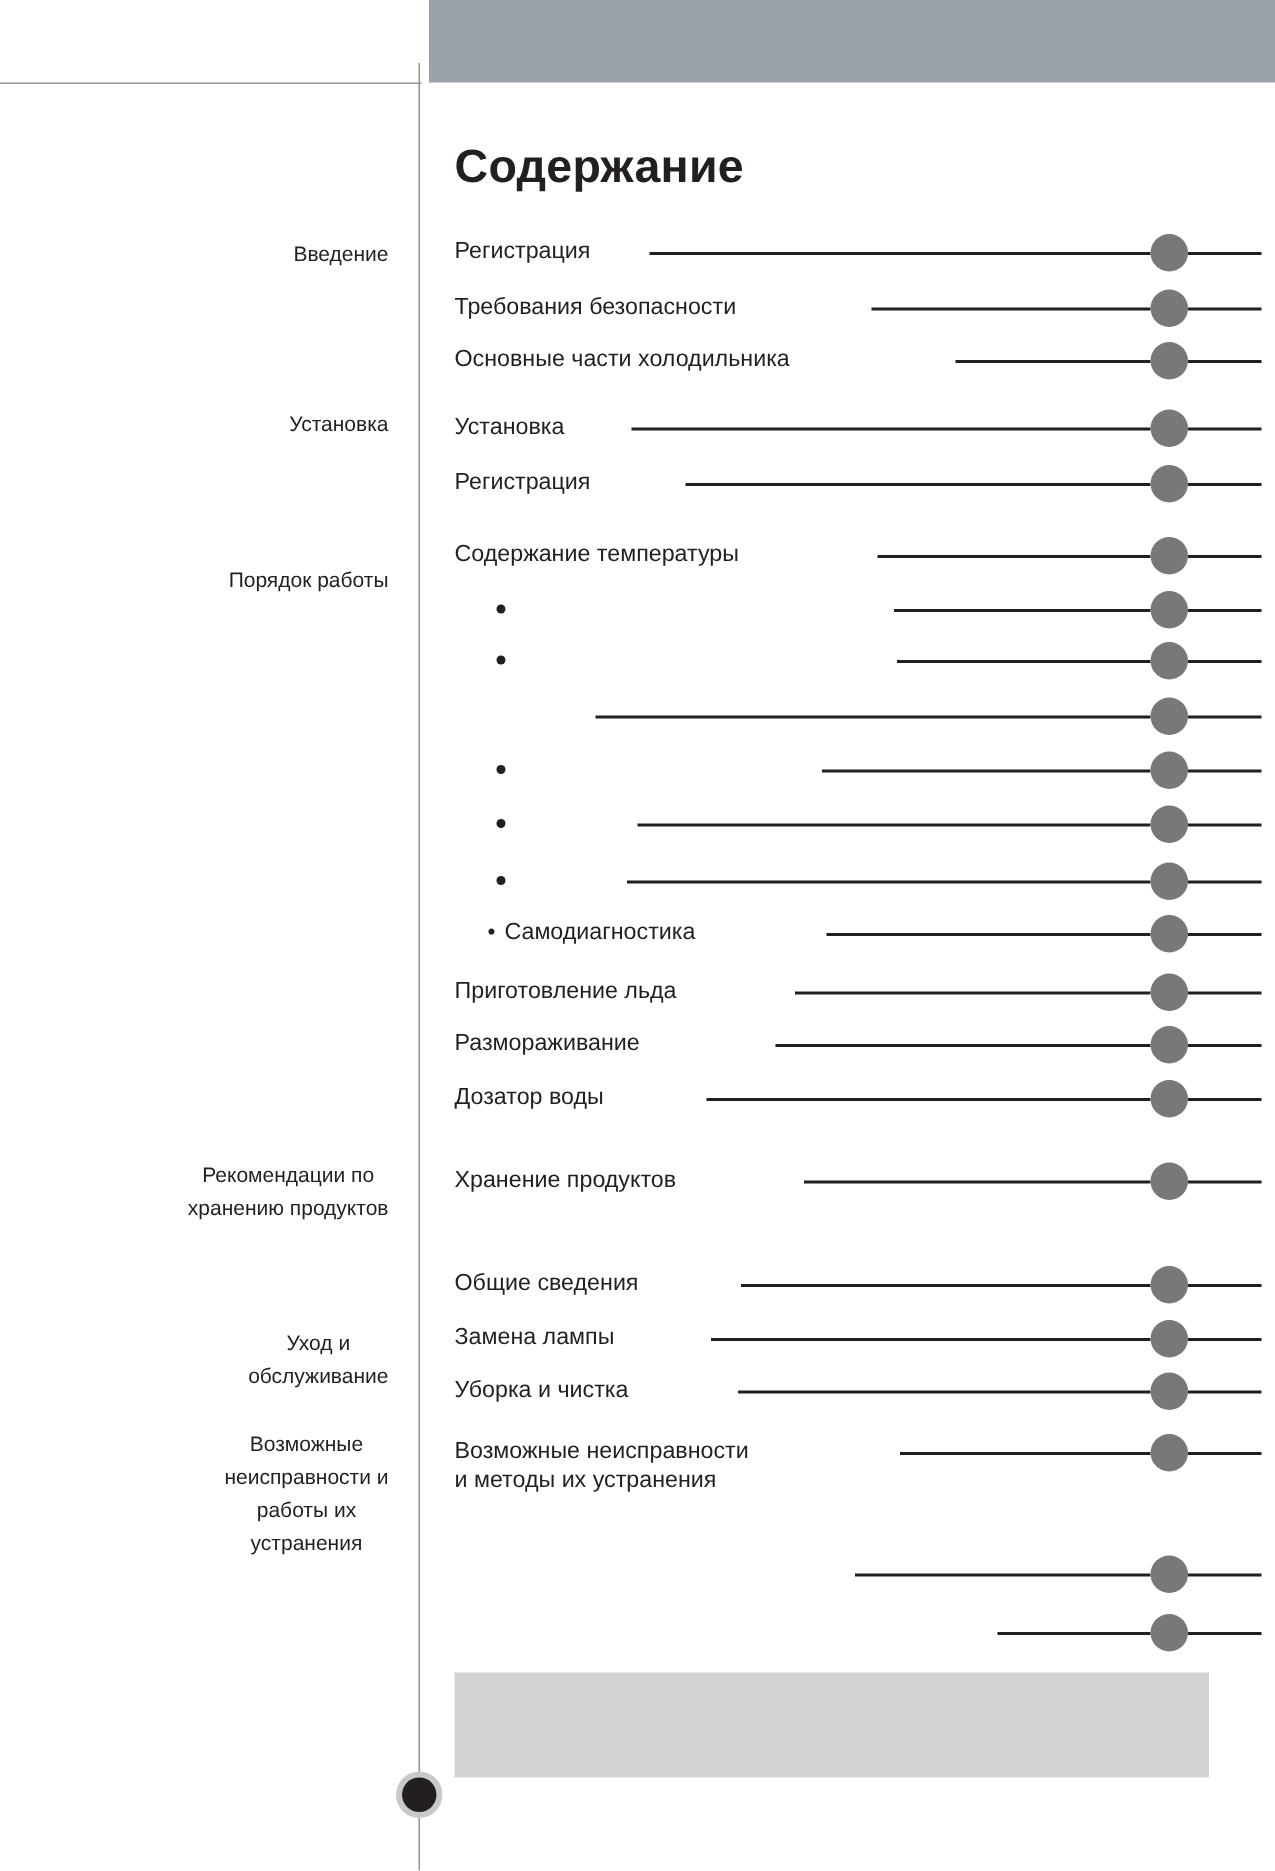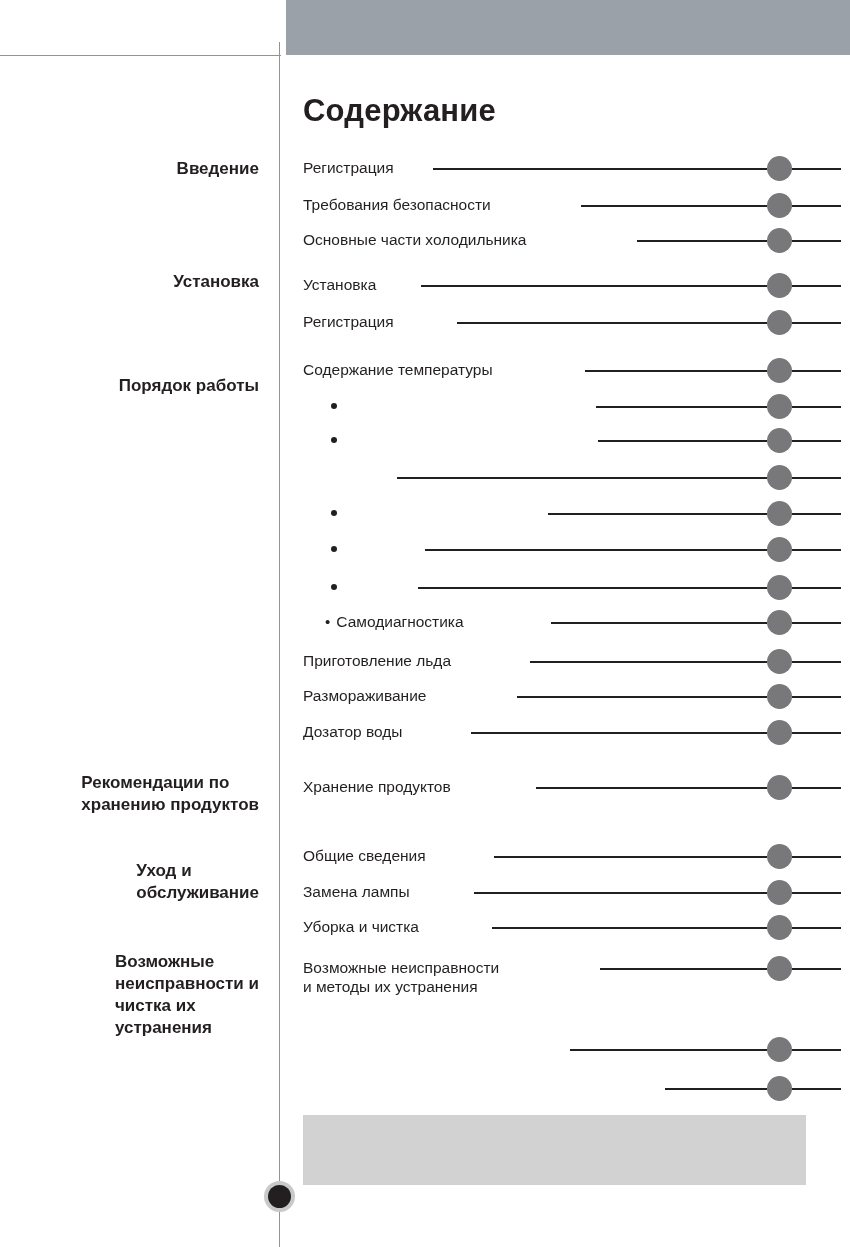--- a/index.html
+++ b/index.html
@@ -50,23 +50,23 @@
     font-size: 31px;
     font-weight: bold;
     letter-spacing: 0.2px;
     white-space: nowrap;
   }
 
   
   .cat {
     position: absolute;
     right: 591px;            
-    text-align: left;
-    font-size: 17px;
-    font-weight: bold;
+    text-align: center;
+    font-size: 14px;
+    font-weight: normal;
     line-height: 22px;
     white-space: pre-line;
   }
 
   
   .row {
     position: absolute;
     left: 303px;
     width: 547px;            
     height: 0;
@@ -162,25 +162,25 @@
 <div class="spine"></div>
 
 <h1 class="page-title">Содержание</h1>
 
 <div id="category-layer">
     <div class="cat" style="top: 158px;">Введение</div>
     <div class="cat" style="top: 271px;">Установка</div>
     <div class="cat" style="top: 375px;">Порядок работы</div>
     <div class="cat" style="top: 772px;">Рекомендации по
 хранению продуктов</div>
-    <div class="cat" style="top: 860px;">Уход и
+    <div class="cat" style="top: 884px;">Уход и
 обслуживание</div>
     <div class="cat" style="top: 951px;">Возможные
 неисправности и
-чистка их
+работы их
 устранения</div>
   </div>
 <div id="entry-layer">
     <div class="row" style="top: 168px;">
       <div class="label">Регистрация</div>
       <div class="leader" style="left: 130px; width: 334px;"></div>
       <div class="leader-right"></div>
       <div class="page-dot" style="background: rgb(120, 120, 123);"></div>
     </div>
     <div class="row" style="top: 205px;">

